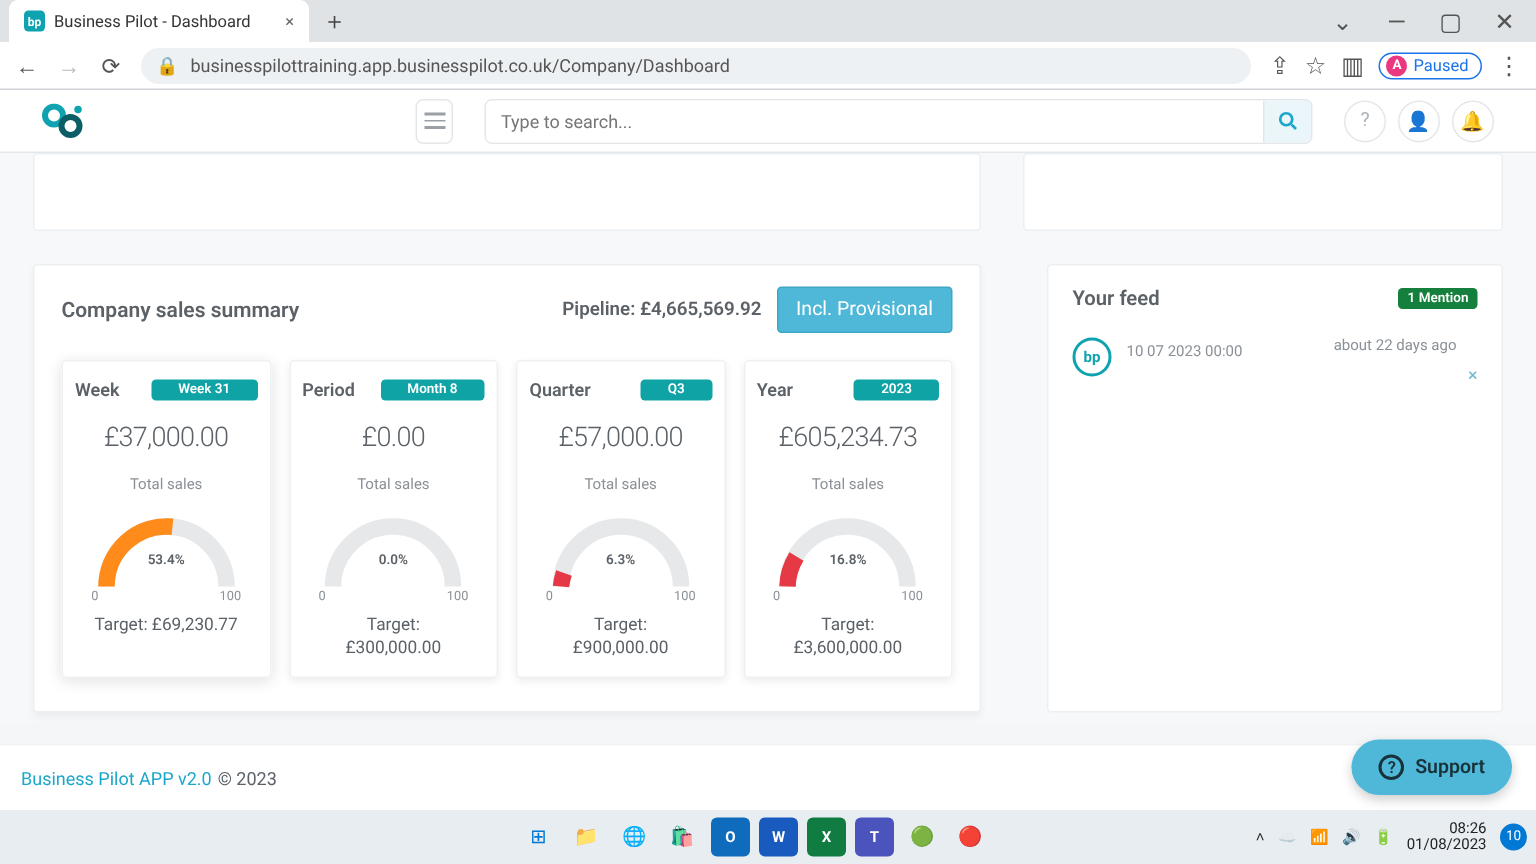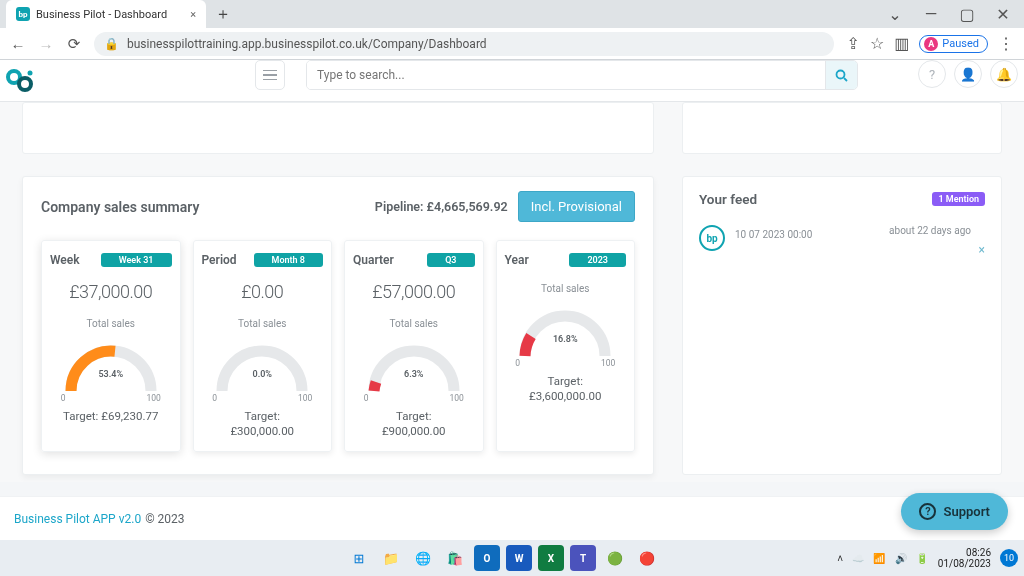--- a/index.html
+++ b/index.html
@@ -16,38 +16,38 @@
   .newtab { width:22px; height:22px; display:flex; align-items:center; justify-content:center; color:#444; }
   .addr-row { display:flex; align-items:center; height:32px; background:#fff; padding:0 10px; gap:12px; border-bottom:1px solid #d0d4d8; }
   .nav-icn { color:#555; font-size:15px; width:16px; text-align:center; }
   .nav-icn.dis { color:#bbb; }
   .url-bar { flex:1; display:flex; align-items:center; background:#eef1f3; border-radius:20px; height:24px; padding:0 10px; gap:8px; font-size:12px; color:#555; }
   .addr-actions { display:flex; align-items:center; gap:10px; color:#555; }
   .paused-pill { border:1px solid #1a73e8; color:#1a73e8; border-radius:12px; padding:1px 8px 1px 4px; font-size:11px; display:flex; align-items:center; gap:4px; }
   .paused-pill .circ { width:14px; height:14px; border-radius:50%; background:#ea3780; color:#fff; font-size:9px; display:flex; align-items:center; justify-content:center; font-weight:bold; }
 
   
-  .app-header { background:#fff; height:42px; display:flex; padding:0 6px; gap:21px; border-bottom:1px solid #e4e7ea; font-family: 'Segoe UI', Arial, sans-serif; }
+  .app-header { background:#fff; height:42px; display:flex; align-items:center; padding:0 28px; gap:21px; border-bottom:1px solid #e4e7ea; font-family: 'Segoe UI', Arial, sans-serif; }
   .logo { display:flex; align-items:center; }
   .hamburger { width:30px; height:30px; border:1px solid #e4e7ea; border-radius:5px; display:flex; flex-direction:column; align-items:center; justify-content:center; gap:3px; margin-left:200px; }
   .hamburger span { width:14px; height:1.5px; background:#9aa0a6; }
   .search-wrap { flex:0 0 552px; display:flex; border:1px solid #e4e7ea; border-radius:5px; height:30px; overflow:hidden; }
   .search-wrap input { flex:1; border:none; outline:none; padding:0 10px; font-size:12px; color:#666; }
   .search-btn { width:32px; background:#eaf6f9; display:flex; align-items:center; justify-content:center; color:#1ca6c9; border-left:1px solid #e4e7ea; }
   .hdr-right { margin-left:auto; display:flex; gap:8px; }
   .hdr-cir { width:28px; height:28px; border:1px solid #e4e7ea; border-radius:50%; display:flex; align-items:center; justify-content:center; color:#aeb4ba; font-size:13px; }
 
   
   .content { padding:0 22px; height:380px; overflow:hidden; background:#f7f8f9; position:relative; font-family:'Segoe UI', Arial, sans-serif;}
   .top-placeholders { display:flex; gap:28px; }
   .ph-box { background:#fff; border:1px solid #eceff1; border-radius:3px; height:52px; }
   .ph-left { flex:0 0 632px; }
   .ph-right { flex:1; }
 
-  .row2 { display:flex; gap:28px; margin-top:22px; }
+  .row2 { display:flex; gap:44px; margin-top:22px; }
   .sum-card { flex:0 0 632px; background:#fff; border:1px solid #eceff1; border-radius:3px; padding:14px 18px 22px; box-shadow:0 3px 6px rgba(0,0,0,0.05);}
   .sum-head { display:flex; align-items:center; justify-content:space-between; margin-bottom:18px; }
   .sum-title { font-size:14px; color:#5b6166; font-weight:600;}
   .sum-head-right { display:flex; align-items:center; gap:10px; }
   .pipeline { font-size:12.5px; color:#5b6166; font-weight:600;}
   .prov-btn { background:#4fb8d8; color:#fff; font-size:13px; padding:7px 12px; border-radius:3px; border:1px solid #3da7c7;}
   .metrics { display:flex; gap:12px; }
   .metric { flex:1; border:1px solid #eef1f3; border-radius:3px; padding:12px 8px 12px; text-align:center; box-shadow:0 2px 6px rgba(0,0,0,0.08); }
   .metric.first{ box-shadow:0 2px 10px rgba(0,0,0,0.12); }
   .m-top { display:flex; justify-content:space-between; align-items:center; margin-bottom:14px;}
@@ -58,21 +58,21 @@
   .gauge-wrap { margin-top:12px; display:flex; flex-direction:column; align-items:center; }
   .gauge { position:relative; width:100px; height:54px; }
   .gauge svg { width:100px; height:54px; }
   .gauge-pct { position:absolute; left:0; right:0; bottom:16px; font-size:9px; color:#5b6166; font-weight:600; text-align:center;}
   .gauge-ends { display:flex; justify-content:space-between; width:100px; font-size:8.5px; color:#8a9096; margin-top:-2px;}
   .m-target { font-size:11.5px; color:#5b6166; margin-top:6px; line-height:1.3;}
 
   .feed-card { flex:1; background:#fff; border:1px solid #eceff1; border-radius:3px; padding:14px 16px; }
   .feed-head { display:flex; justify-content:space-between; align-items:center; }
   .feed-title { font-size:13.5px; color:#5b6166; font-weight:600;}
-  .mention-badge { background:#8b5cf6; color:#fff; font-size:9px; padding:2px 6px; border-radius:3px; font-weight:600;}
+  .mention-badge { background:#15803d; color:#fff; font-size:9px; padding:2px 6px; border-radius:3px; font-weight:600;}
   .feed-item { display:flex; gap:10px; margin-top:18px; position:relative;}
   .feed-avatar { width:26px; height:26px; border-radius:50%; background:#fff; border:2.5px solid #0fa3b1; display:flex; align-items:center; justify-content:center; font-size:10px; font-weight:bold; color:#0fa3b1;}
   .feed-body { flex:1; }
   .feed-link { font-size:12px; color:#1ca6c9; line-height:1.35; padding-right:76px;}
   .feed-link a { color:#1ca6c9; text-decoration:none;}
   .feed-date { font-size:10px; color:#8a9096; margin-top:4px;}
   .feed-when { position:absolute; right:14px; top:0; font-size:10px; color:#8a9096; }
   .feed-close { position:absolute; right:0; top:18px; font-size:12px; color:#6fb9cf; }
 
   
@@ -250,20 +250,21 @@
               </div>
           </div>
           <div class="m-target"><span>Target:</span><br><span>£900,000.00</span></div>
         </div>
 
         <div class="metric">
           <div class="m-top">
             <span class="m-name">Year</span>
             <span class="m-badge">2023</span>
           </div>
+          <div class="m-val">£605,234.73</div>
           <div class="m-sub">Total sales</div>
           <div class="gauge-wrap">
             <div class="gauge">
               <svg viewBox="0 0 100 54">
                   <path d="M10 50 A40 40 0 0 1 90 50" fill="none" stroke="#e6e8ea" stroke-width="11"></path>
                   <path d="M10 50 A40 40 0 0 1 16 30" fill="none" stroke="#e63946" stroke-width="11"></path>
                 </svg>
               <div class="gauge-pct">16.8%</div>
             </div>
             <div class="gauge-ends">

